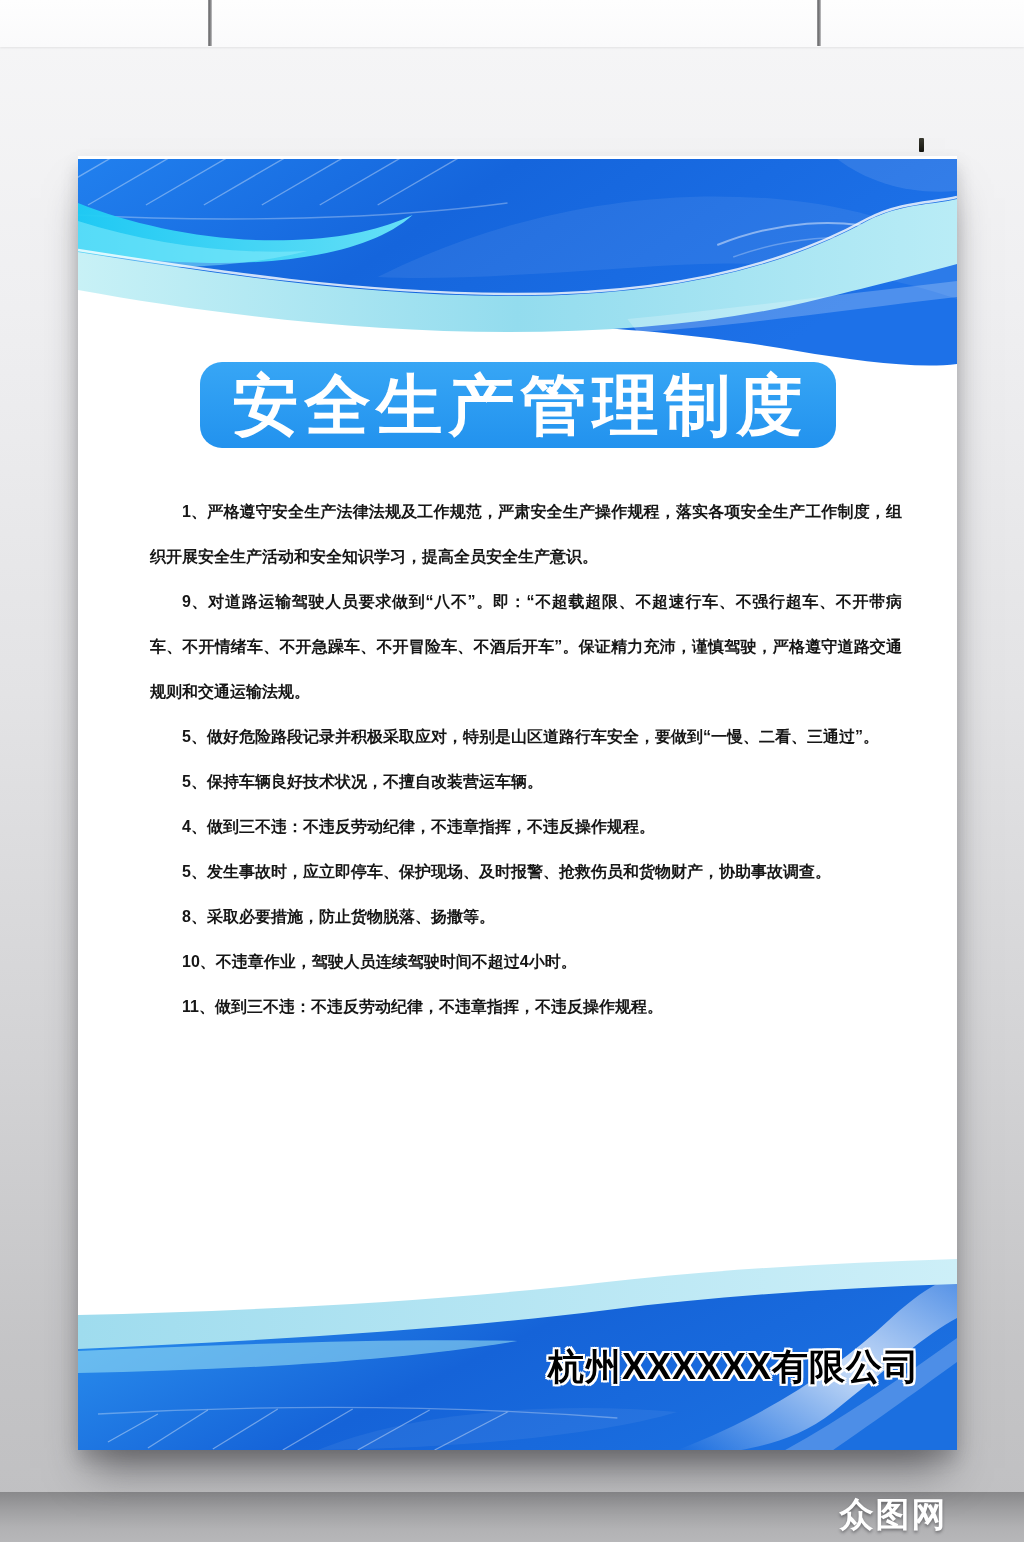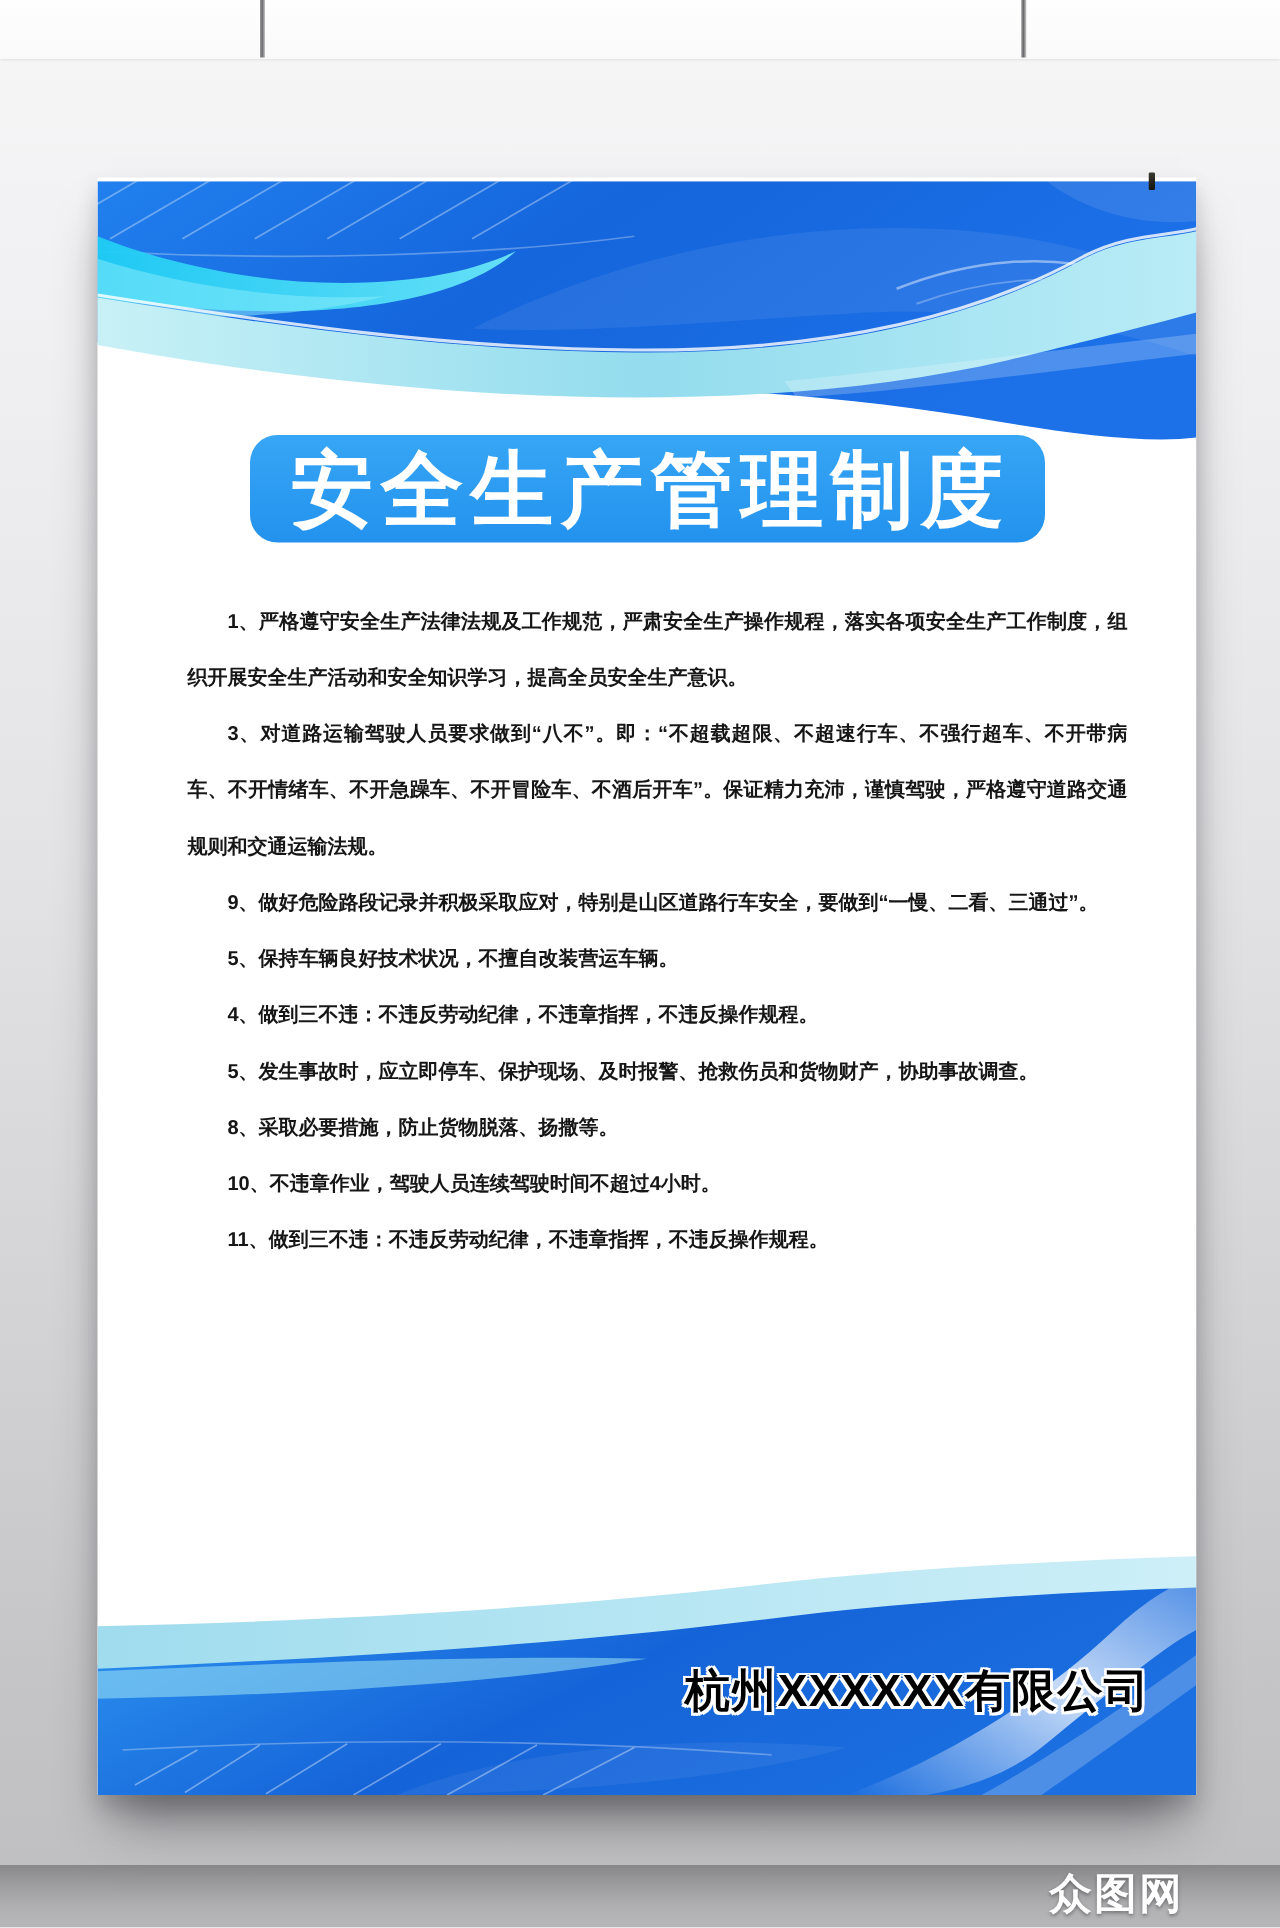--- a/index.html
+++ b/index.html
@@ -9,21 +9,21 @@
   .ceiling{position:absolute;left:0;top:0;width:1024px;height:47px;
     background:linear-gradient(180deg,#fefefe,#fafafb);box-shadow:0 1px 2px rgba(0,0,0,.08);}
   .string{position:absolute;top:0;width:4px;height:46px;
     background:linear-gradient(90deg,#9b9b9d,#6c6c6e 45%,#c6c6c8);}
   .string.left{left:208px;}
   .string.right{left:817px;}
   .pin{position:absolute;left:919px;top:138px;width:5px;height:14px;
     background:linear-gradient(180deg,#3a3a30,#14140f);border-radius:1px;z-index:5;}
   .floor{position:absolute;left:0;top:1492px;width:1024px;height:50px;
     background:linear-gradient(180deg,#89898b 0%,#9f9fa1 35%,#b1b1b3 70%,#b7b7b9 100%);}
-  .poster{position:absolute;left:78px;top:142px;width:879px;height:1294px;background:#ffffff;
+  .poster{position:absolute;left:78px;top:156px;width:879px;height:1294px;background:#ffffff;
     box-shadow:0 30px 40px -12px rgba(42,42,48,.55),0 10px 16px rgba(60,60,66,.22);}
   .hdr{display:block;width:879px;height:210px;margin-top:3px;}
   .ftr{position:absolute;left:0;bottom:0;width:879px;height:230px;display:block;}
   .title-badge{position:absolute;left:50%;transform:translateX(-50%);top:206px;width:636px;height:86px;
     border-radius:22px;background:linear-gradient(180deg,#37a6f5,#2292ee);
     display:flex;align-items:center;justify-content:center;}
   .title-badge span{color:#ffffff;font-size:66px;font-weight:800;letter-spacing:6px;line-height:1;
     text-indent:6px;white-space:nowrap;}
   .rules{position:absolute;left:72px;top:333px;width:752px;font-size:16px;line-height:45px;
     color:#161616;font-weight:600;text-align:justify;}
@@ -87,22 +87,22 @@
       <path d="M550,160 C650,150 760,136 880,122 L880,138 C760,152 650,168 560,173 Z" fill="#ffffff" opacity="0.22"></path>
     </svg>
 
     <div class="title-badge">
       <span>安全生产管理制度</span>
     </div>
 
     <div class="rules">
 
     <p>1、严格遵守安全生产法律法规及工作规范，严肃安全生产操作规程，落实各项安全生产工作制度，组织开展安全生产活动和安全知识学习，提高全员安全生产意识。</p>
-        <p>3、对道路运输驾驶人员要求做到“八不”。即：“不超载超限、不超速行车、不强行超车、不开带病车、不开情绪车、不开急躁车、不开冒险车、不酒后开车”。保证精力充沛，谨慎驾驶，严格遵守道路交通规则和交通运输法规。</p>
-        <p>9、做好危险路段记录并积极采取应对，特别是山区道路行车安全，要做到“一慢、二看、三通过”。</p>
+        <p>9、对道路运输驾驶人员要求做到“八不”。即：“不超载超限、不超速行车、不强行超车、不开带病车、不开情绪车、不开急躁车、不开冒险车、不酒后开车”。保证精力充沛，谨慎驾驶，严格遵守道路交通规则和交通运输法规。</p>
+        <p>5、做好危险路段记录并积极采取应对，特别是山区道路行车安全，要做到“一慢、二看、三通过”。</p>
         <p>5、保持车辆良好技术状况，不擅自改装营运车辆。</p>
         <p>4、做到三不违：不违反劳动纪律，不违章指挥，不违反操作规程。</p>
         <p>5、发生事故时，应立即停车、保护现场、及时报警、抢救伤员和货物财产，协助事故调查。</p>
         <p>8、采取必要措施，防止货物脱落、扬撒等。</p>
         <p>10、不违章作业，驾驶人员连续驾驶时间不超过4小时。</p>
         <p>11、做到三不违：不违反劳动纪律，不违章指挥，不违反操作规程。</p>
       </div>
 
     <svg class="ftr" viewBox="0 0 880 230" preserveAspectRatio="none">
       <defs>

